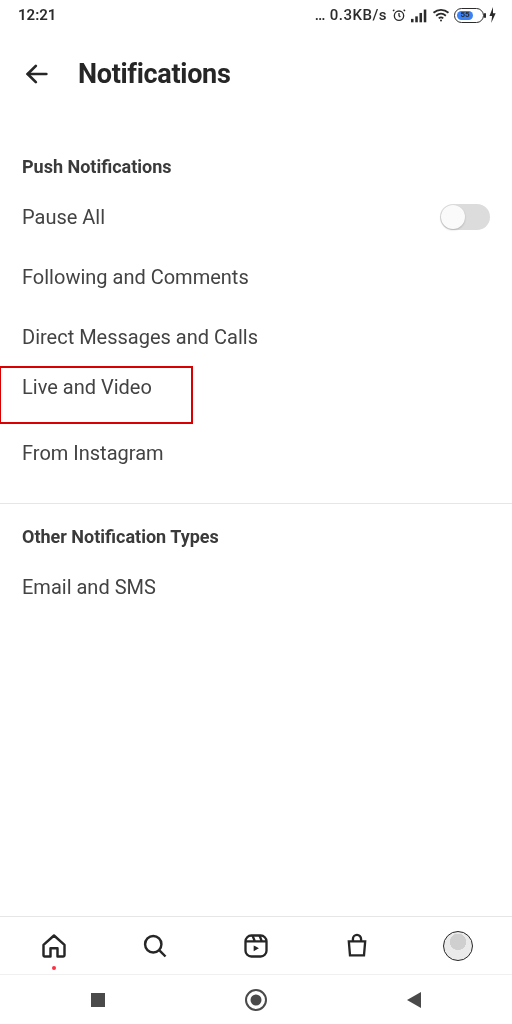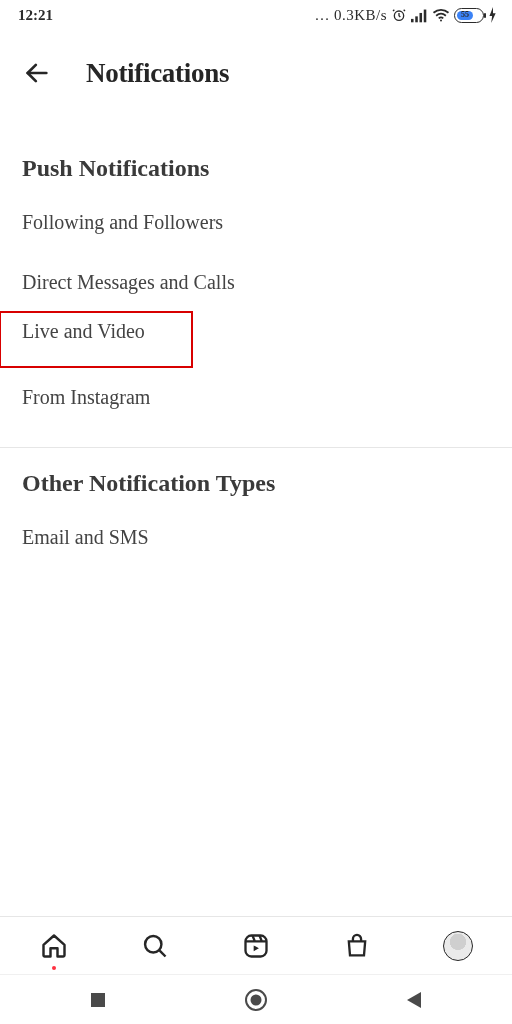--- a/index.html
+++ b/index.html
@@ -10,21 +10,20 @@
     background: #ffffff;
     color: #262626;
     overflow: hidden;
   }
   .screen {
     width: 512px;
     height: 1024px;
     display: flex;
     flex-direction: column;
     position: relative;
-    font-family: Liberation Serif, serif;
   }
 
   
   .statusbar {
     height: 30px;
     display: flex;
     align-items: center;
     justify-content: space-between;
     padding: 0 14px 0 18px;
     font-size: 15px;
@@ -62,40 +61,41 @@
     display: flex; align-items: center; justify-content: center;
   }
   .battery .num {
     font-size: 8px; font-weight: 700; color: #2b2b2b;
     line-height: 1;
   }
 
   
   .app-header {
     display: flex;
-    gap: 34px;
+    align-items: center;
+    gap: 26px;
     padding: 28px 22px 22px 22px;
   }
   .app-header h1 {
     font-size: 27px;
     font-weight: 700;
     letter-spacing: -0.3px;
   }
   .back-btn {
     width: 30px; height: 30px;
     display: flex; align-items: center; justify-content: center;
     background: none; border: none; cursor: pointer;
   }
 
   
   .section {
     padding: 0 22px;
   }
   .section-title {
-    font-size: 24px;
+    font-size: 18px;
     font-weight: 700;
     color: #3a3a3a;
     margin-top: 44px;
     margin-bottom: 10px;
   }
   .divider {
     height: 1px;
     background: #e6e6e6;
     margin-top: 20px;
   }
@@ -242,24 +242,30 @@
           <line x1="20" y1="12" x2="4" y2="12"></line>
           <polyline points="11 5 4 12 11 19"></polyline>
         </svg>
     </button>
     <h1>Notifications</h1>
   </div>
 
   <div class="section">
     <div class="section-title">Push Notifications</div>
 
-
-
-    <div class="row">
-      <span>Following and Followers</span>
+    <div class="row">
+      <span>Pause All</span>
+      <span class="toggle">
+          <span class="knob"></span>
+        </span>
+    </div>
+
+
+    <div class="row">
+      <span>Following and Comments</span>
     </div>
 
     <div class="row">
       <span>Direct Messages and Calls</span>
     </div>
 
     <div class="row highlight">
       <span>Live and Video</span>
     </div>
 

